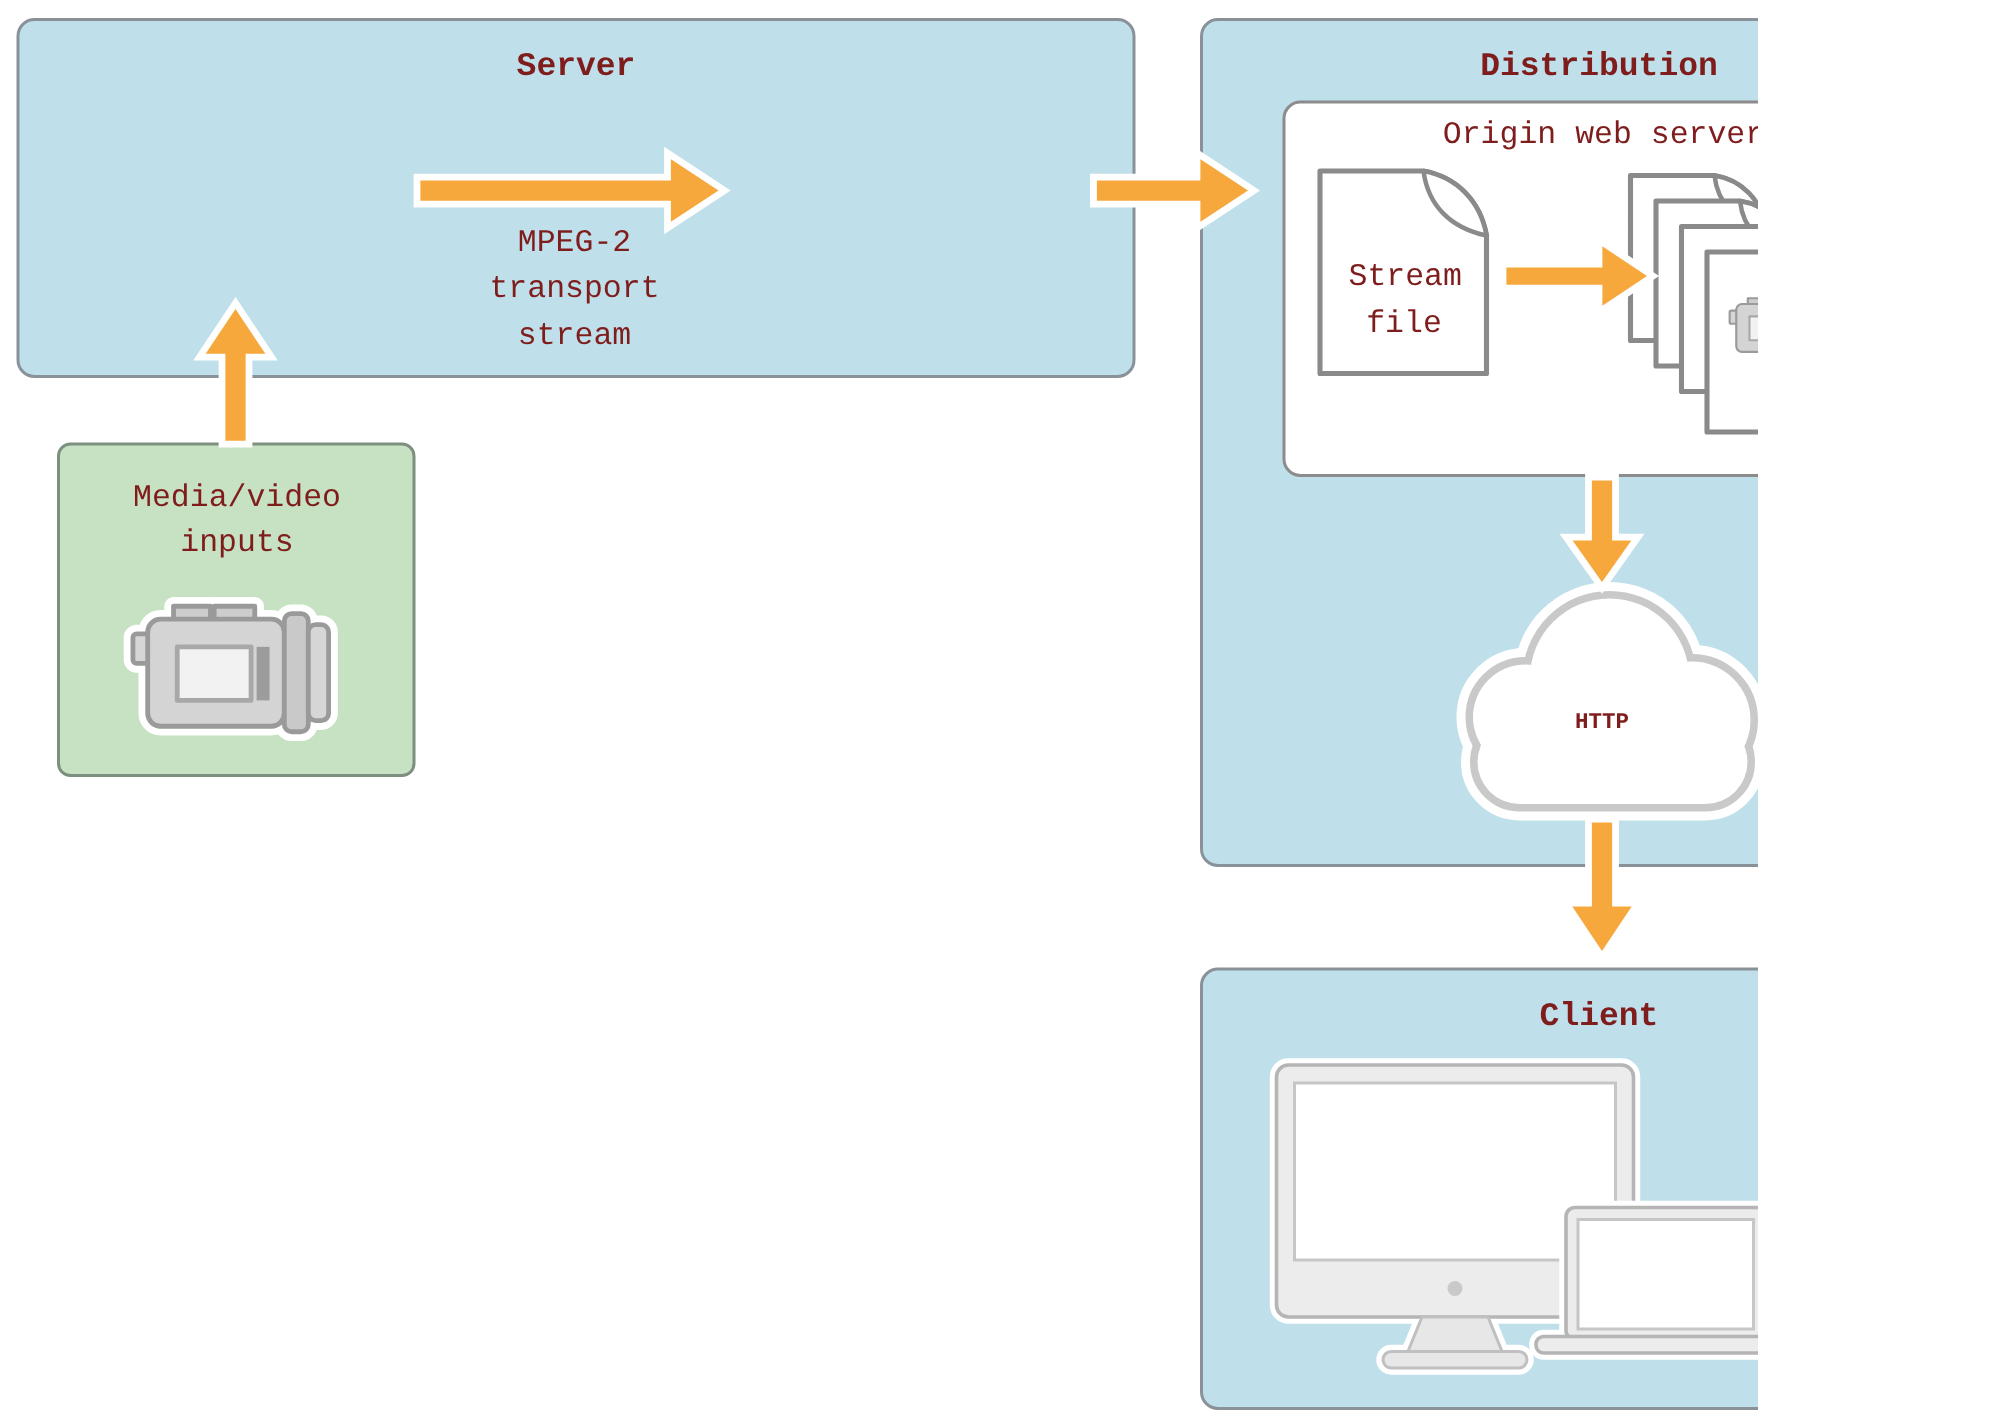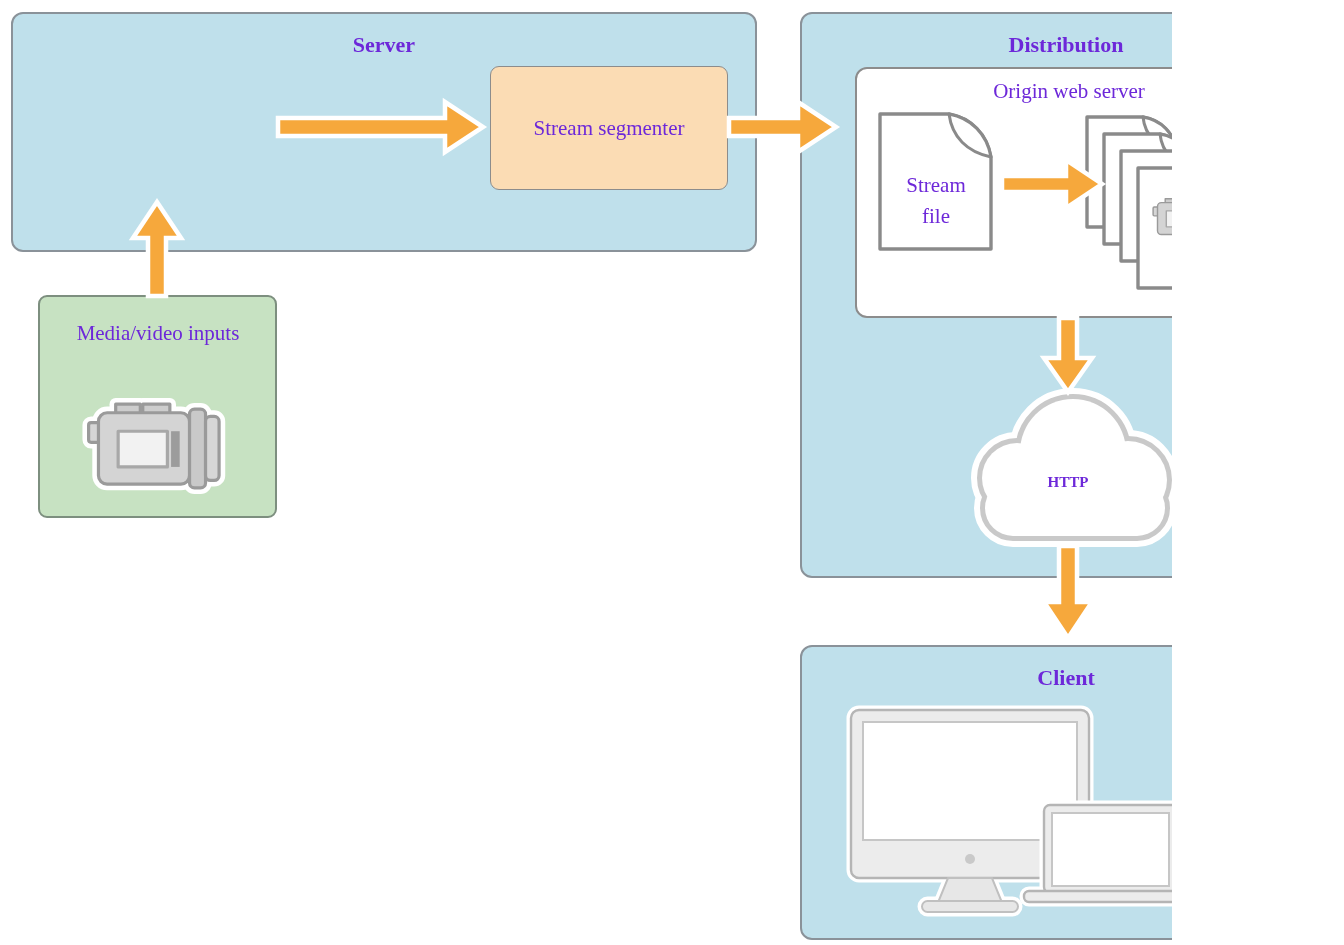--- a/index.html
+++ b/index.html
@@ -1,18 +1,18 @@
 <!DOCTYPE html>
 <html style="--panel-blue: #bfe0eb; --panel-border: #8a9299; --node-orange: #fbdcb4; --node-border: #8c8c8c; --green-fill: #c7e2c2; --green-border: #7d8f7f; --arrow-orange: #f6a83c; --page-border: #8a8a8a; --cloud-gray: #c9c9c9; --device-gray: #ececec; --device-border: #b5b5b5;"><head>
 <meta charset="utf-8">
 <style>
   html,body{margin:0;padding:0;background:#ffffff;}
   #canvas{
     position:relative;width:1172px;height:945px;background:#ffffff;
-    font-family:Liberation Serif, serif;color:#6d28d9;overflow:hidden;
+    font-family:Liberation Mono, monospace;color:#7f1d1d;overflow:hidden;
   }
   .panel{
     position:absolute;background:var(--panel-blue);
     border:2px solid var(--panel-border);border-radius:12px;box-sizing:border-box;
   }
   .panel-title{
     position:absolute;left:0;right:0;top:19px;text-align:center;
     font-size:22px;font-weight:bold;line-height:24px;
   }
   .node{
@@ -53,24 +53,22 @@
 </head>
 <body>
 
 <div id="canvas">
 
   <div class="panel" style="left:11px;top:12px;width:746px;height:240px;">
     <div class="panel-title">Server</div>
   </div>
 
 
-  <div class="node" style="left:490px;top:66px;width:238px;height:124px;">
-    <span>Stream segmenter</span>
-  </div>
-
+
+  <div class="txt stream-label">MPEG-2 transport stream</div>
 
   <div class="green-box"></div>
   <div class="txt inputs-label">Media/video inputs</div>
 
   <svg style="left:86px;top:398px;" width="148" height="96" viewBox="0 0 120 78">
     <g class="halo" stroke-width="10" stroke-linejoin="round">
       <rect x="24" y="5" width="20" height="10"></rect>
         <rect x="46" y="5" width="22" height="10"></rect>
       <rect x="2" y="20" width="12" height="16" rx="2"></rect>
       <rect x="10" y="12" width="74" height="58" rx="7"></rect>

